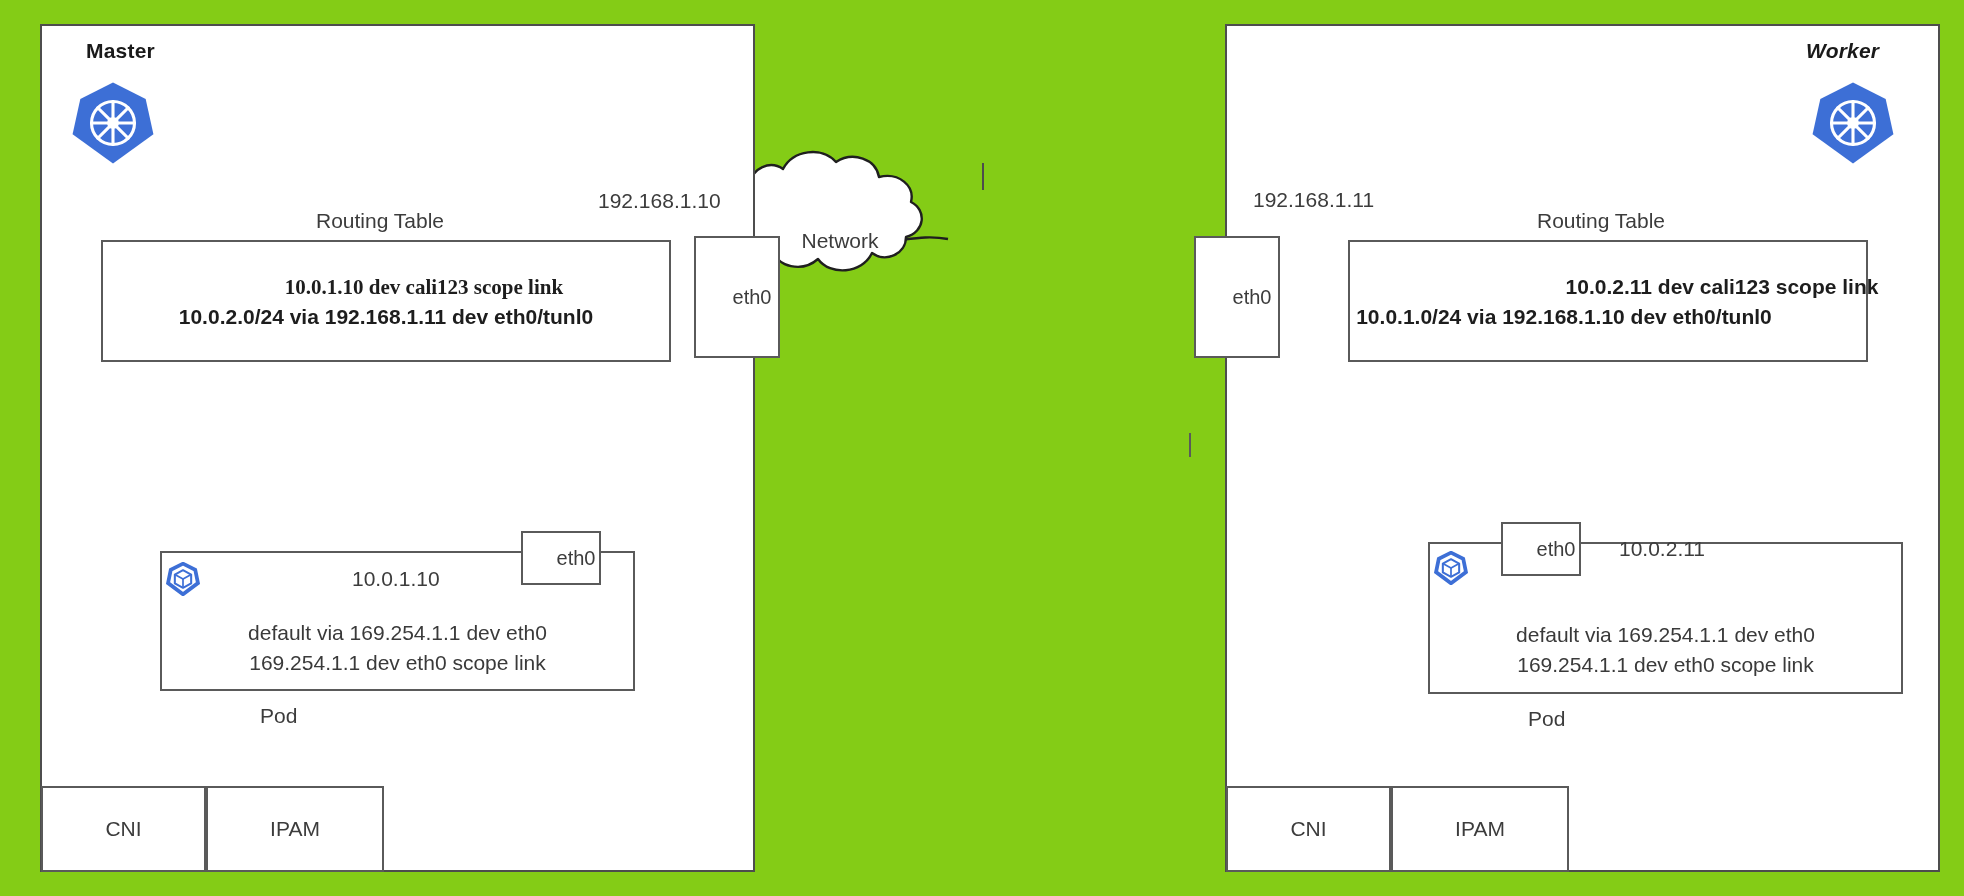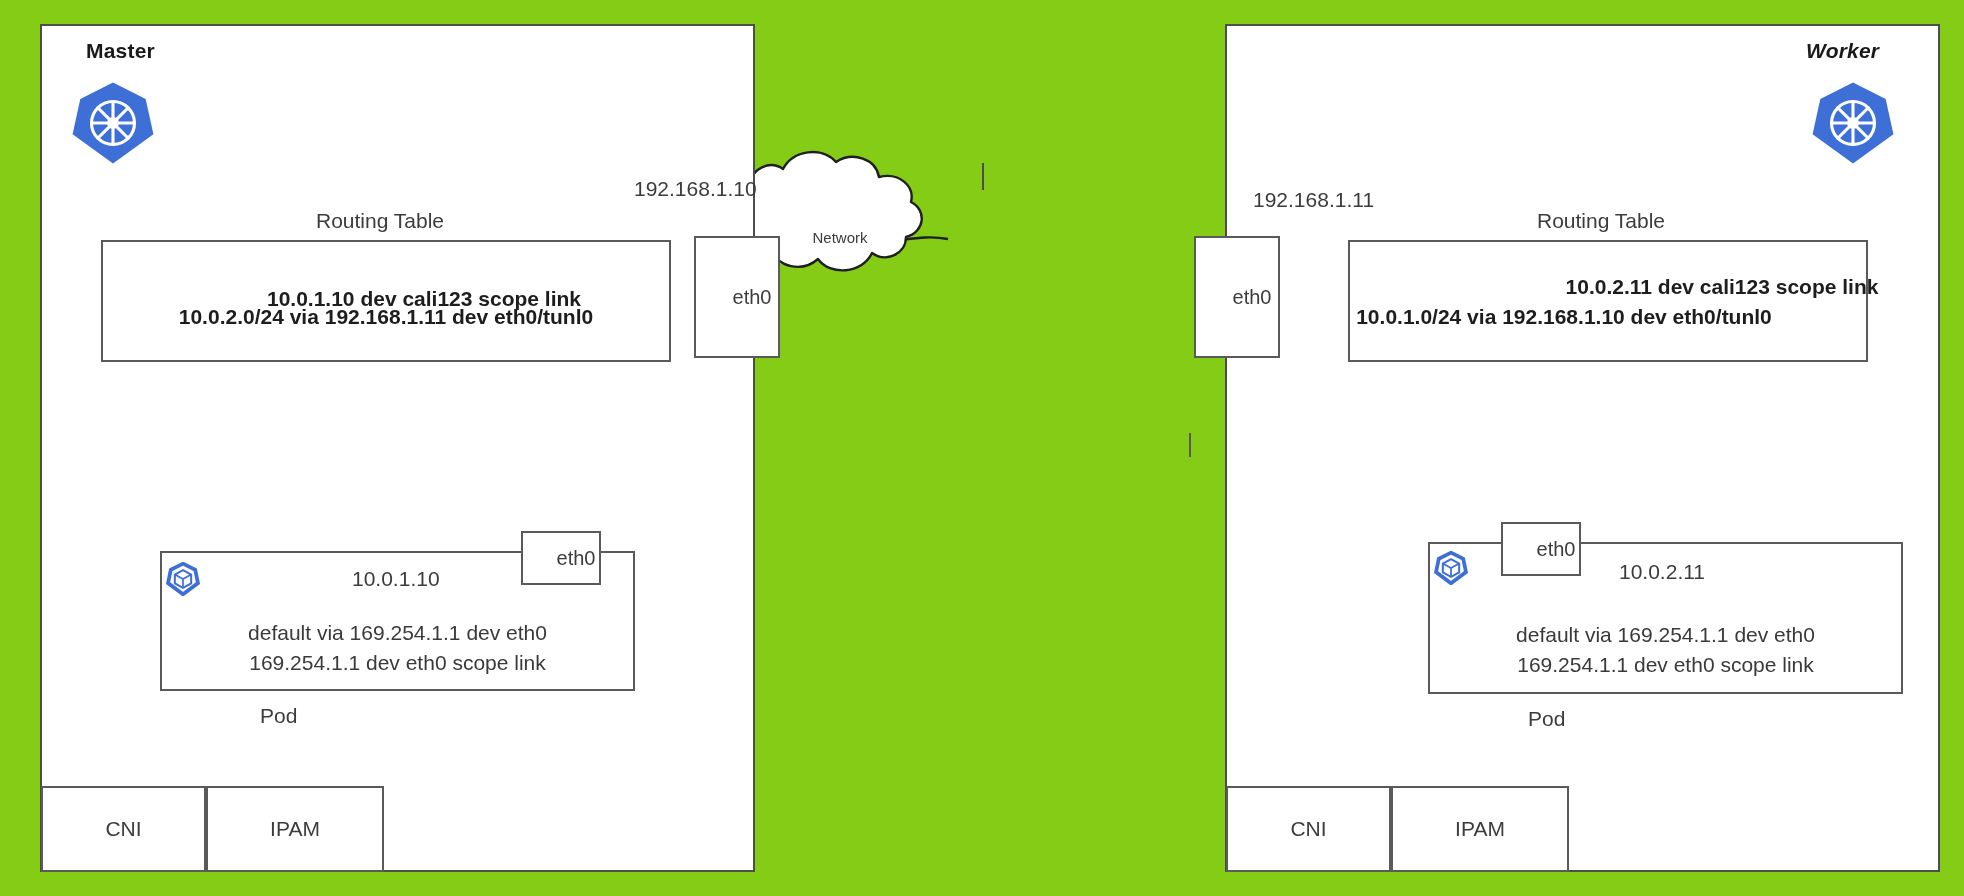--- a/index.html
+++ b/index.html
@@ -84,21 +84,21 @@
   .iface-text {
     font-size: 20px;
     color: #3c3c3c;
     padding-left: 30px;
   }
   .plugin-text {
     font-size: 21px;
     color: #3c3c3c;
   }
   .cloud-text {
-    font-size: 15px;
+    font-size: 21px;
     color: #3c3c3c;
   }
 
   
   .k8s-logo {
     position: absolute;
     width: 86px;
     height: 86px;
   }
   .pod-icon {
@@ -177,26 +177,26 @@
       <line x1="50" y1="57" x2="50" y2="75"></line>
       <line x1="25" y1="50" x2="43" y2="50"></line>
       <line x1="57" y1="50" x2="75" y2="50"></line>
       <line x1="32.3" y1="32.3" x2="45" y2="45"></line>
       <line x1="55" y1="55" x2="67.7" y2="67.7"></line>
       <line x1="67.7" y1="32.3" x2="55" y2="45"></line>
       <line x1="45" y1="55" x2="32.3" y2="67.7"></line>
     </g>
   </svg>
 
-  <div class="lbl ip-label" style="left:598px; top:176px;margin-left:36px;">192.168.1.10</div>
+  <div class="lbl ip-label" style="left:598px; top:188px;">192.168.1.10</div>
 
   <div class="lbl caption" style="left:316px; top:208px;">Routing Table</div>
 
   <div class="box" style="left:101px; top:240px; width:570px; height:122px;"></div>
-  <div class="lbl route-text" style="left:101px; top:284px; width:646px; text-align:center;">10.0.1.10 dev cali123 scope link</div>
+  <div class="lbl route-text" style="left:101px; top:272px; width:646px; text-align:center;font-family:Liberation Serif, serif;">10.0.1.10 dev cali123 scope link</div>
   <div class="lbl route-text" style="left:101px; top:302px; width:570px; text-align:center;">10.0.2.0/24 via 192.168.1.11 dev eth0/tunl0</div>
 
   <div class="box centered iface-text" style="left:694px; top:236px; width:86px; height:122px;">eth0</div>
 
   <div class="box" style="left:160px; top:551px; width:475px; height:140px;"></div>
   <svg class="pod-icon" style="left:166px; top:562px;" viewBox="0 0 100 100" xmlns="http://www.w3.org/2000/svg">
     <polygon points="50,5 86,23 94,62 50,95 6,62 14,23" fill="none" stroke="#3d6fd6" stroke-width="11"></polygon>
     <g stroke="#3d6fd6" stroke-width="6" fill="#ffffff" stroke-linejoin="round">
       <polygon points="50,24 74,37 74,63 50,76 26,63 26,37"></polygon>
     </g>
@@ -252,21 +252,21 @@
   <svg class="pod-icon" style="left:1434px; top:551px;" viewBox="0 0 100 100" xmlns="http://www.w3.org/2000/svg">
     <polygon points="50,5 86,23 94,62 50,95 6,62 14,23" fill="none" stroke="#3d6fd6" stroke-width="11"></polygon>
     <g stroke="#3d6fd6" stroke-width="6" fill="#ffffff" stroke-linejoin="round">
       <polygon points="50,24 74,37 74,63 50,76 26,63 26,37"></polygon>
     </g>
     <g stroke="#3d6fd6" stroke-width="5" fill="none">
       <path d="M26,37 L50,50 L74,37"></path>
       <line x1="50" y1="50" x2="50" y2="76"></line>
     </g>
   </svg>
-  <div class="lbl pod-ip" style="left:1619px; top:559px;">10.0.2.11</div>
+  <div class="lbl pod-ip" style="left:1619px; top:536px;">10.0.2.11</div>
   <div class="lbl pod-route-text" style="left:1428px; top:620px; width:475px; text-align:center;">default via 169.254.1.1 dev eth0</div>
   <div class="lbl pod-route-text" style="left:1428px; top:650px; width:475px; text-align:center;">169.254.1.1 dev eth0 scope link</div>
 
   <div class="box centered iface-text" style="left:1501px; top:522px; width:80px; height:54px;">eth0</div>
 
   <div class="lbl caption" style="left:1528px; top:706px;">Pod</div>
 
   <div class="box centered plugin-text" style="left:1226px; top:786px; width:165px; height:86px;">CNI</div>
   <div class="box centered plugin-text" style="left:1391px; top:786px; width:178px; height:86px;">IPAM</div>
 

